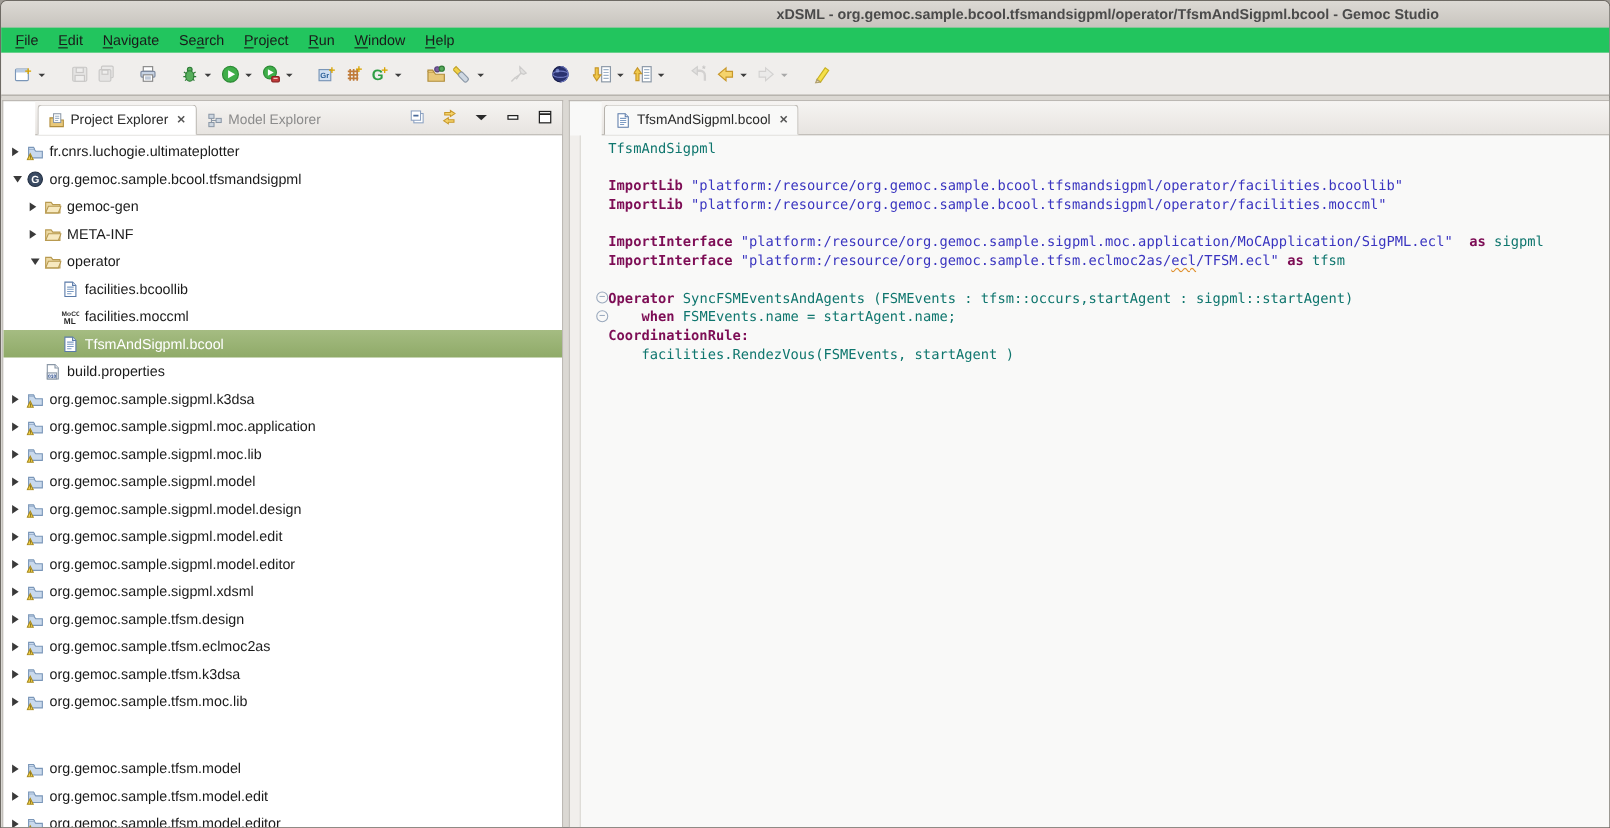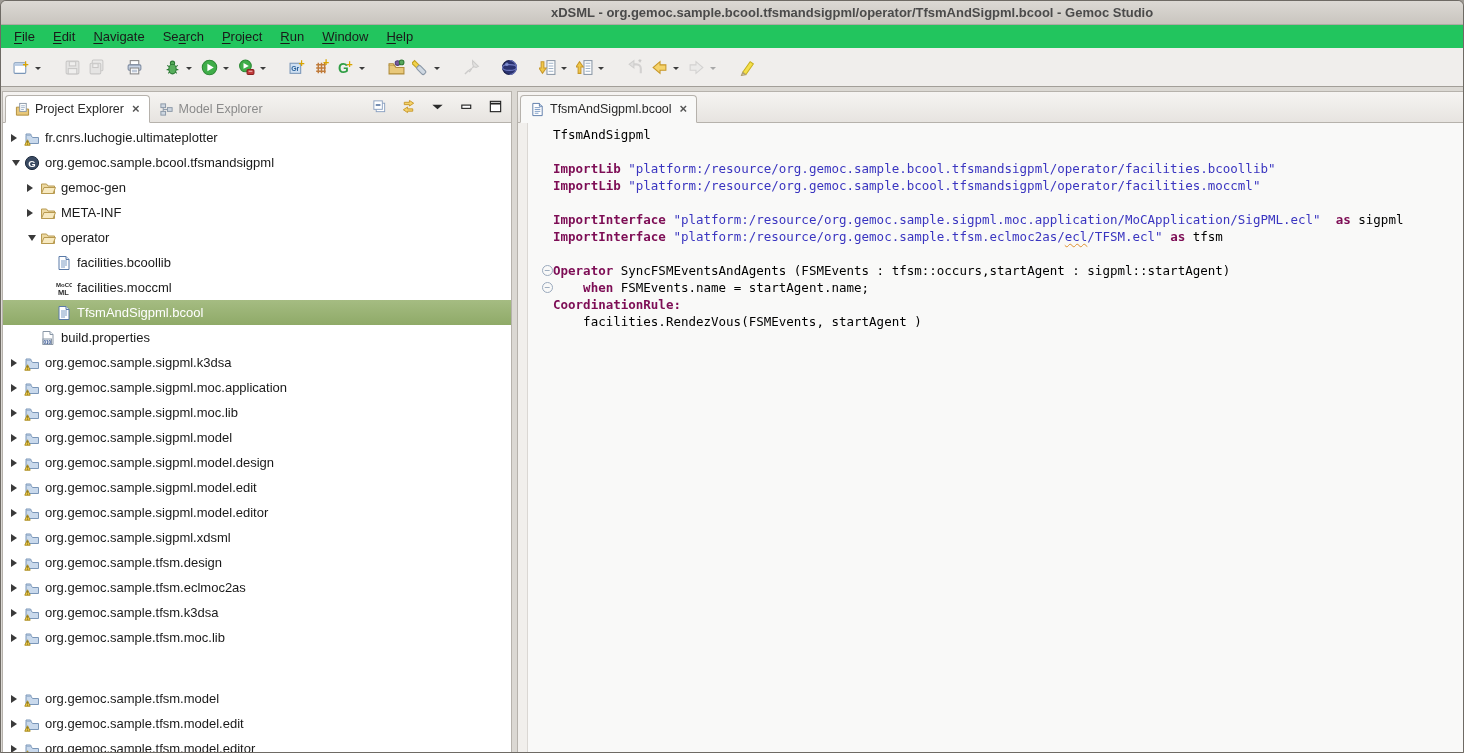--- a/index.html
+++ b/index.html
@@ -3,38 +3,38 @@
 <meta charset="utf-8">
 <style>
   html,body{margin:0;padding:0;background:#9e9a94;}
   *{box-sizing:border-box;}
   .window{position:relative;width:1464px;height:753px;background:#dbd8d3;
     font-family:"Liberation Sans",sans-serif;overflow:hidden;
     border:1px solid #6e6a64;border-radius:6px 6px 0 0;}
   
   .titlebar{position:relative;height:24px;background:linear-gradient(#dcd9d4,#c9c5bf);
     border-bottom:1px solid #aeaaa4;border-radius:5px 5px 0 0;}
-  .titlebar .title{position:absolute;left:550px;right:0;top:4px;text-align:left;
+  .titlebar .title{position:absolute;left:550px;right:0;top:4px;text-align:center;
     font-size:13px;font-weight:bold;color:#4a4a4a;white-space:nowrap;}
   
   .menubar{height:23px;display:flex;align-items:center;background:#22c55e;padding-left:4px;}
   .menu-item{padding:3px 9px;font-size:13px;color:#1a1a1a;cursor:default;}
   .menu-item u{text-underline-offset:2px;}
   
   .toolbar{height:39px;display:flex;align-items:center;background:#f0eeec;
     border-bottom:1px solid #a29e98;padding-left:8px;}
   .tbtn{width:24px;height:24px;display:flex;align-items:center;justify-content:center;border-radius:3px;}
   .tbtn.gap{margin-left:14px;}
   .tbtn.disabled{opacity:.45;filter:grayscale(1);}
   .ticon svg{width:17px;height:17px;display:block;}
   .dd{width:0;height:0;border:3.5px solid transparent;border-top-color:#3c3c3c;margin:6px 5px 0 2px;}
   .dd.disabled{border-top-color:#a8a8a8;}
   
   .workspace{position:absolute;top:88px;left:0;right:0;bottom:0;background:#dbd8d3;}
-  .panel{position:absolute;top:2px;bottom:0;background:#fff;border:1px solid #b6b2ac;border-bottom:none;}
+  .panel{position:absolute;top:2px;bottom:0;background:#fff;border:1px solid #b6b2ac;border-bottom:none;padding-left:29px;}
   .panel.left{left:1px;width:510px;}
   .panel.editor-panel{left:516px;right:0;background:#f9f9f8;border-right:none;}
   .sash{position:absolute;top:2px;bottom:0;left:511px;width:5px;cursor:col-resize;}
   
   .tabrow{position:relative;height:31px;background:linear-gradient(#f6f4f2,#e7e4e0);
     border-bottom:1px solid #b6b2ac;display:flex;align-items:flex-end;padding-left:2px;}
   .tab{display:flex;align-items:center;gap:5px;height:28px;padding:0 9px;font-size:12.5px;
     color:#8b8b8b;border-radius:4px 4px 0 0;margin-bottom:-1px;position:relative;}
   .tab.active{background:#fff;border:1px solid #b6b2ac;border-bottom:1px solid #fff;color:#2a2a2a;}
   .editor-panel .tab.active{border-bottom:1px solid #f9f9f8;background:#f9f9f8;}
@@ -57,21 +57,21 @@
   .ruler{position:absolute;left:0;top:0;bottom:0;width:10px;background:#f1efec;border-right:1px solid #dad7d3;}
   .codelines{margin-left:11px;padding-top:3px;}
   .code-line{position:relative;height:17px;line-height:17px;padding-left:24px;white-space:pre;
     font-family:"DejaVu Sans Mono","Liberation Mono",monospace;font-size:12.5px;color:#1a1a1a;}
   .code-line.current{background:var(--curline);}
   .fold{position:absolute;left:13px;top:3px;width:11px;height:11px;border:1px solid #9aa9bd;
     border-radius:50%;color:#7f93ad;font-size:10px;line-height:9px;text-align:center;
     font-family:"Liberation Sans",sans-serif;}
   .kw{color:var(--kw);font-weight:bold;}
   .str{color:var(--str);}
-  .pln{color:#000000;}
+  .pln{color:#0f766e;}
   .squiggle{text-decoration-line:underline;text-decoration-style:wavy;
     text-decoration-color:var(--squiggle);text-decoration-thickness:1px;text-underline-offset:2px;}
 </style>
 </head>
 <body>
 
 <div class="window">
   <div class="titlebar">
     <span class="title">xDSML - org.gemoc.sample.bcool.tfsmandsigpml/operator/TfsmAndSigpml.bcool - Gemoc Studio</span>
   </div>

